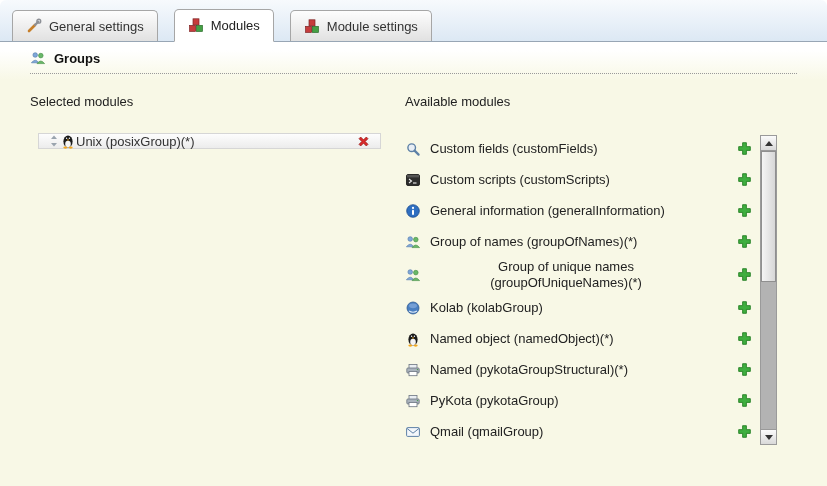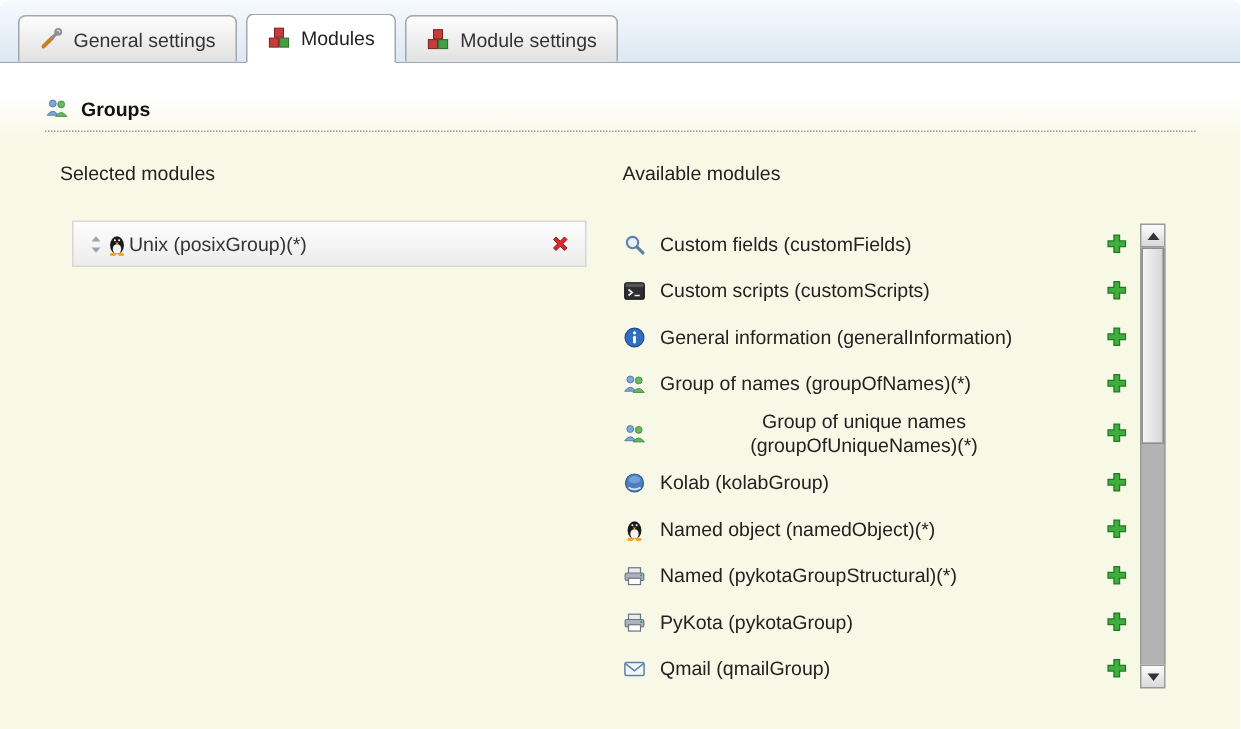--- a/index.html
+++ b/index.html
@@ -1,41 +1,41 @@
 <!DOCTYPE html>
 <html><head>
 <meta charset="utf-8">
 <style>
   html,body{margin:0;padding:0;background:#fff;font-family:"Liberation Sans",sans-serif;}
   .page{width:827px;height:486px;position:relative;overflow:hidden;background:#fff;}
 
   
-  .tabbar{display:flex;align-items:flex-end;gap:6px;padding:9px 10px 0 12px;
+  .tabbar{display:flex;align-items:flex-end;gap:16px;padding:9px 10px 0 12px;
           background:linear-gradient(#f7fafd,#dce8f4);
           border-bottom:1px solid #98a6b5;border-radius:6px 6px 0 0;}
   .tab{display:flex;align-items:center;gap:7px;padding:7px 13px;
        background:linear-gradient(#fdfdfd,#e1e1e1);
        border:1px solid #a6a6a6;border-bottom:none;border-radius:5px 5px 0 0;
        font-size:13px;color:#333;cursor:pointer;white-space:nowrap;}
   .tab.active{background:#fff;margin-bottom:-1px;padding-bottom:8px;border-bottom:1px solid #fff;z-index:2;color:#222;}
 
   
   .content{height:440px;box-sizing:border-box;padding:0 30px;
            background:linear-gradient(#ffffff 0px,#f8f8e6 30px,#f8f8e6);}
-  .section-title-wrap{margin-top:22px;padding-bottom:7px;border-bottom:1px dotted #9a9a9a;
+  .section-title-wrap{margin-top:8px;padding-bottom:7px;border-bottom:1px dotted #9a9a9a;
                       display:flex;align-items:center;gap:8px;}
   .section-title{font-size:13px;font-weight:bold;color:#111;}
 
   .columns{display:flex;margin-top:20px;}
-  .col-left{width:375px;flex:none;margin-left:10px;}
+  .col-left{width:375px;flex:none;}
   .col-right{flex:1;position:relative;}
   .col-heading{font-size:13px;color:#222;margin:0 0 24px 0;}
 
   
-  .selected-box{margin-left:8px;width:343px;height:31px;display:flex;align-items:center;
+  .selected-box{margin-left:8px;width:343px;height:16px;display:flex;align-items:center;
                 padding:0 9px;box-sizing:border-box;
                 background:linear-gradient(#fdfdfd,#ececec);border:1px solid #d6d6d6;}
   .selected-box .label{flex:1;font-size:13px;color:#333;}
 
   
   .avail-wrap{position:relative;text-align:center;}
   .avail-list{padding-right:45px;}
   .avail-row{display:flex;align-items:center;gap:9px;min-height:31px;}
   .avail-row .label{font-size:13px;color:#222;line-height:1.2;max-width:272px;padding:2px 0;}
   .avail-row .add-btn{margin-left:auto;}

